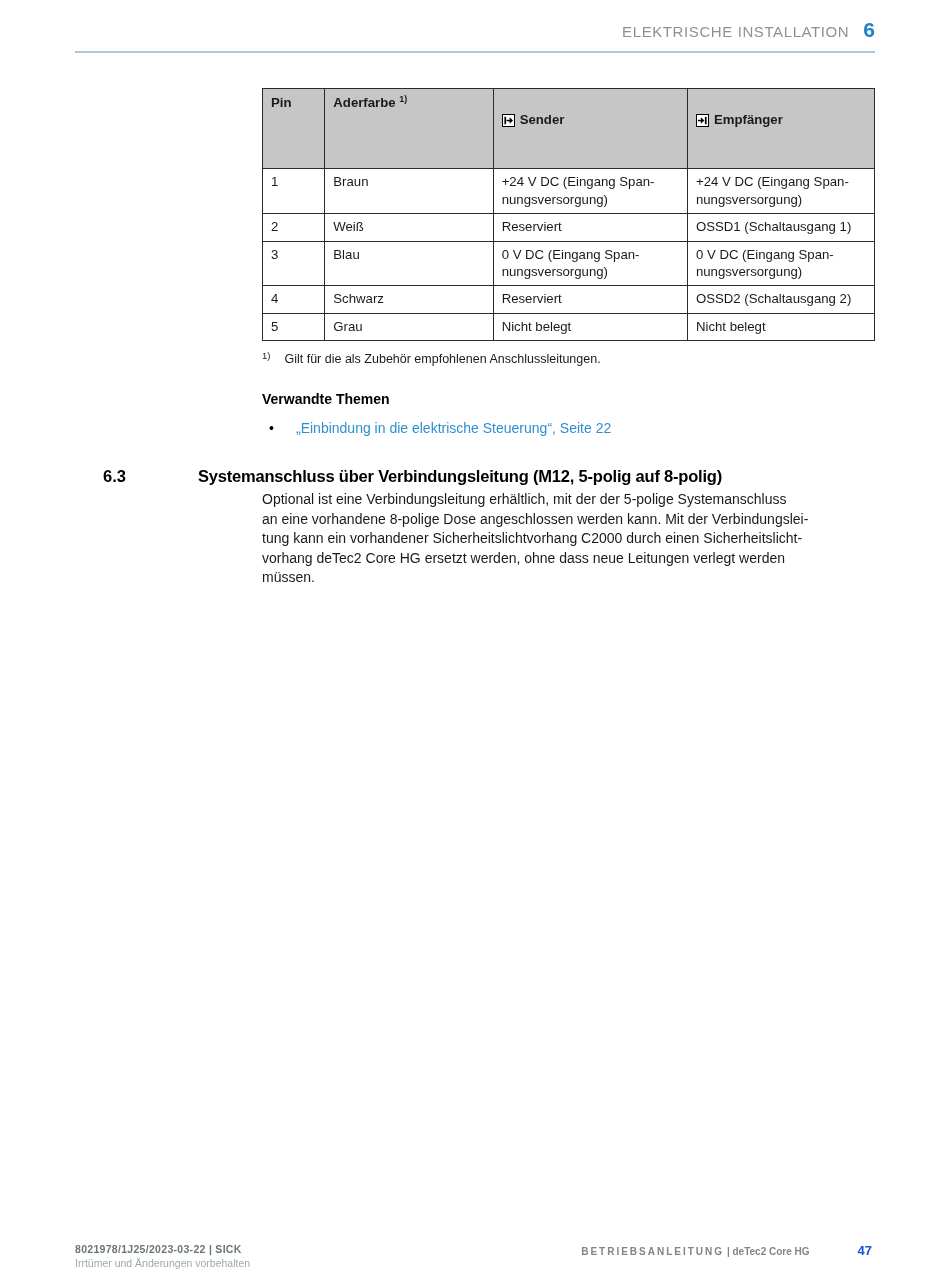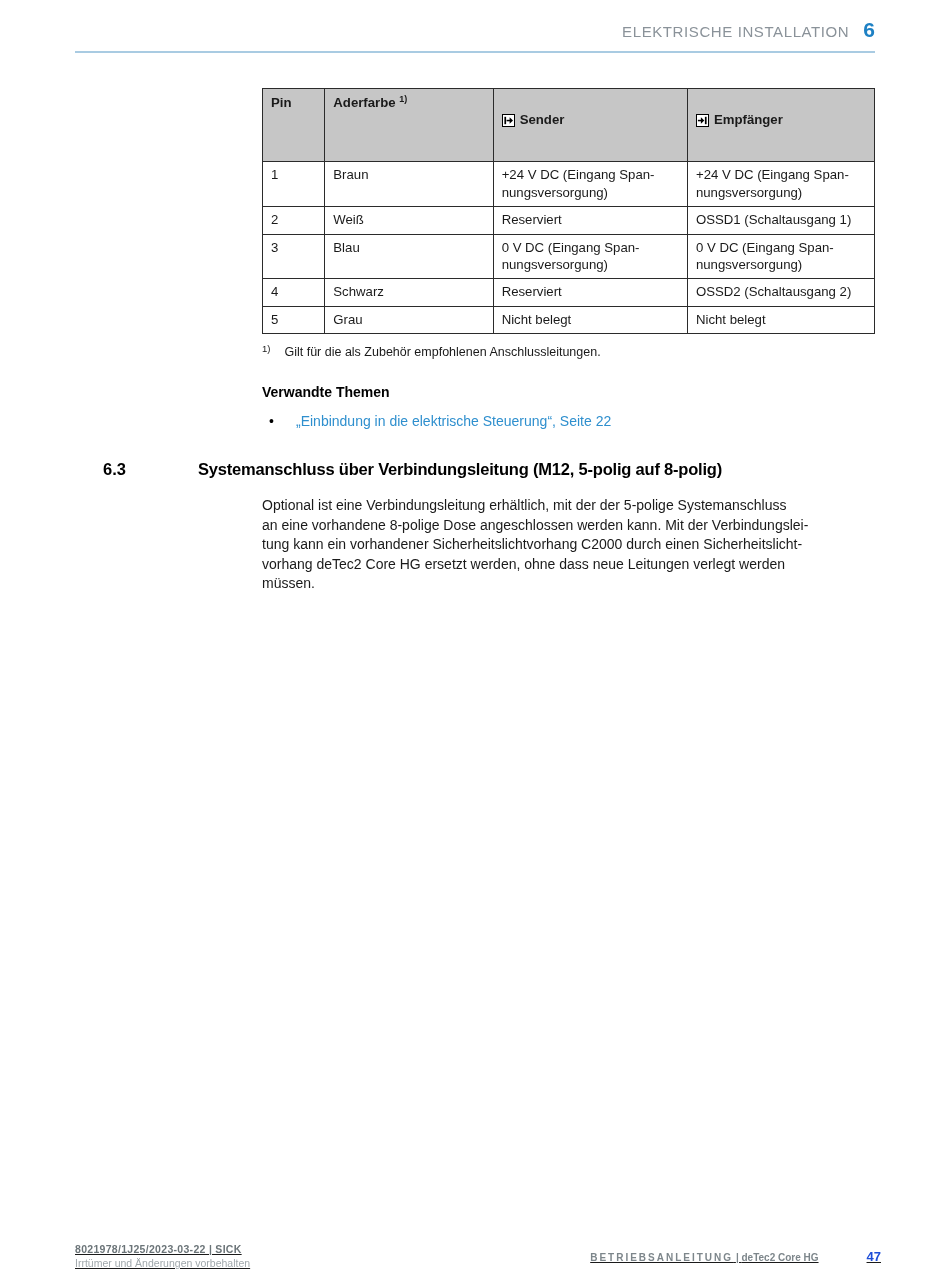--- a/index.html
+++ b/index.html
@@ -41,21 +41,21 @@
     border-collapse:collapse; width:613px;
     font-size:13.2px; line-height:1.32;
   }
   .pin-table th, .pin-table td {
     border:1px solid #2b2b2b;
     padding:4px 8px 5px 8px;
     text-align:left; vertical-align:top;
     white-space:pre-line;
   }
   .pin-table thead th {
-    background:#c6c6c6; font-weight:bold; padding-top:5px; padding-bottom:15px;
+    background:#c6c6c6; font-weight:bold; padding-top:5px; padding-bottom:22px;
   }
   .col-pin { width:60px; }
   .col-color { width:162px; }
   .col-sender { width:187px; }
   .col-receiver { width:180px; }
   .hdr-flex { display:flex; align-items:center; gap:5px;text-align:center; }
   .hdr-icon { display:inline-flex; flex:0 0 auto; }
   sup { font-size:9px; vertical-align:super; line-height:0; }
   .footnote {
     margin-top:11px; font-size:12.5px;
@@ -77,27 +77,27 @@
     margin-top:31px; display:flex; align-items:baseline;
   }
   .section-number {
     width:95px; font-size:16.5px; font-weight:bold; color:#000;margin-left:28px;
   }
   .section-title {
     font-size:16.5px; font-weight:bold; color:#000;
     letter-spacing:-0.2px;
   }
   .body-paragraph {
-    margin-top:17px; font-size:14px; line-height:19.5px; color:#1a1a1a;
+    margin-top:4px; font-size:14px; line-height:19.5px; color:#1a1a1a;
     white-space:pre-line;
   }
   
   .footer {
-    position:absolute; left:75px; right:69px; bottom:8px;
-    display:flex; justify-content:space-between; align-items:center;text-decoration:underline;
+    position:absolute; left:75px; right:78px; bottom:8px;
+    display:flex; justify-content:space-between; align-items:flex-start;
   }
   .footer-left { font-size:10.5px; }
   .footer-doc-id { font-weight:bold; color:#6b7478; letter-spacing:0.3px; }
   .footer-disclaimer { color:#a0a8ac; margin-top:2px; }
   .footer-right { display:flex; align-items:baseline; gap:48px; }
   .footer-manual { font-size:10px; color:#7d868b; font-weight:bold; }
   .footer-manual .ls { letter-spacing:2px;margin-left:21px; }
   .footer-page-number { font-size:13px; font-weight:bold; color:#1d4ed8; }
 </style>
 </head>

